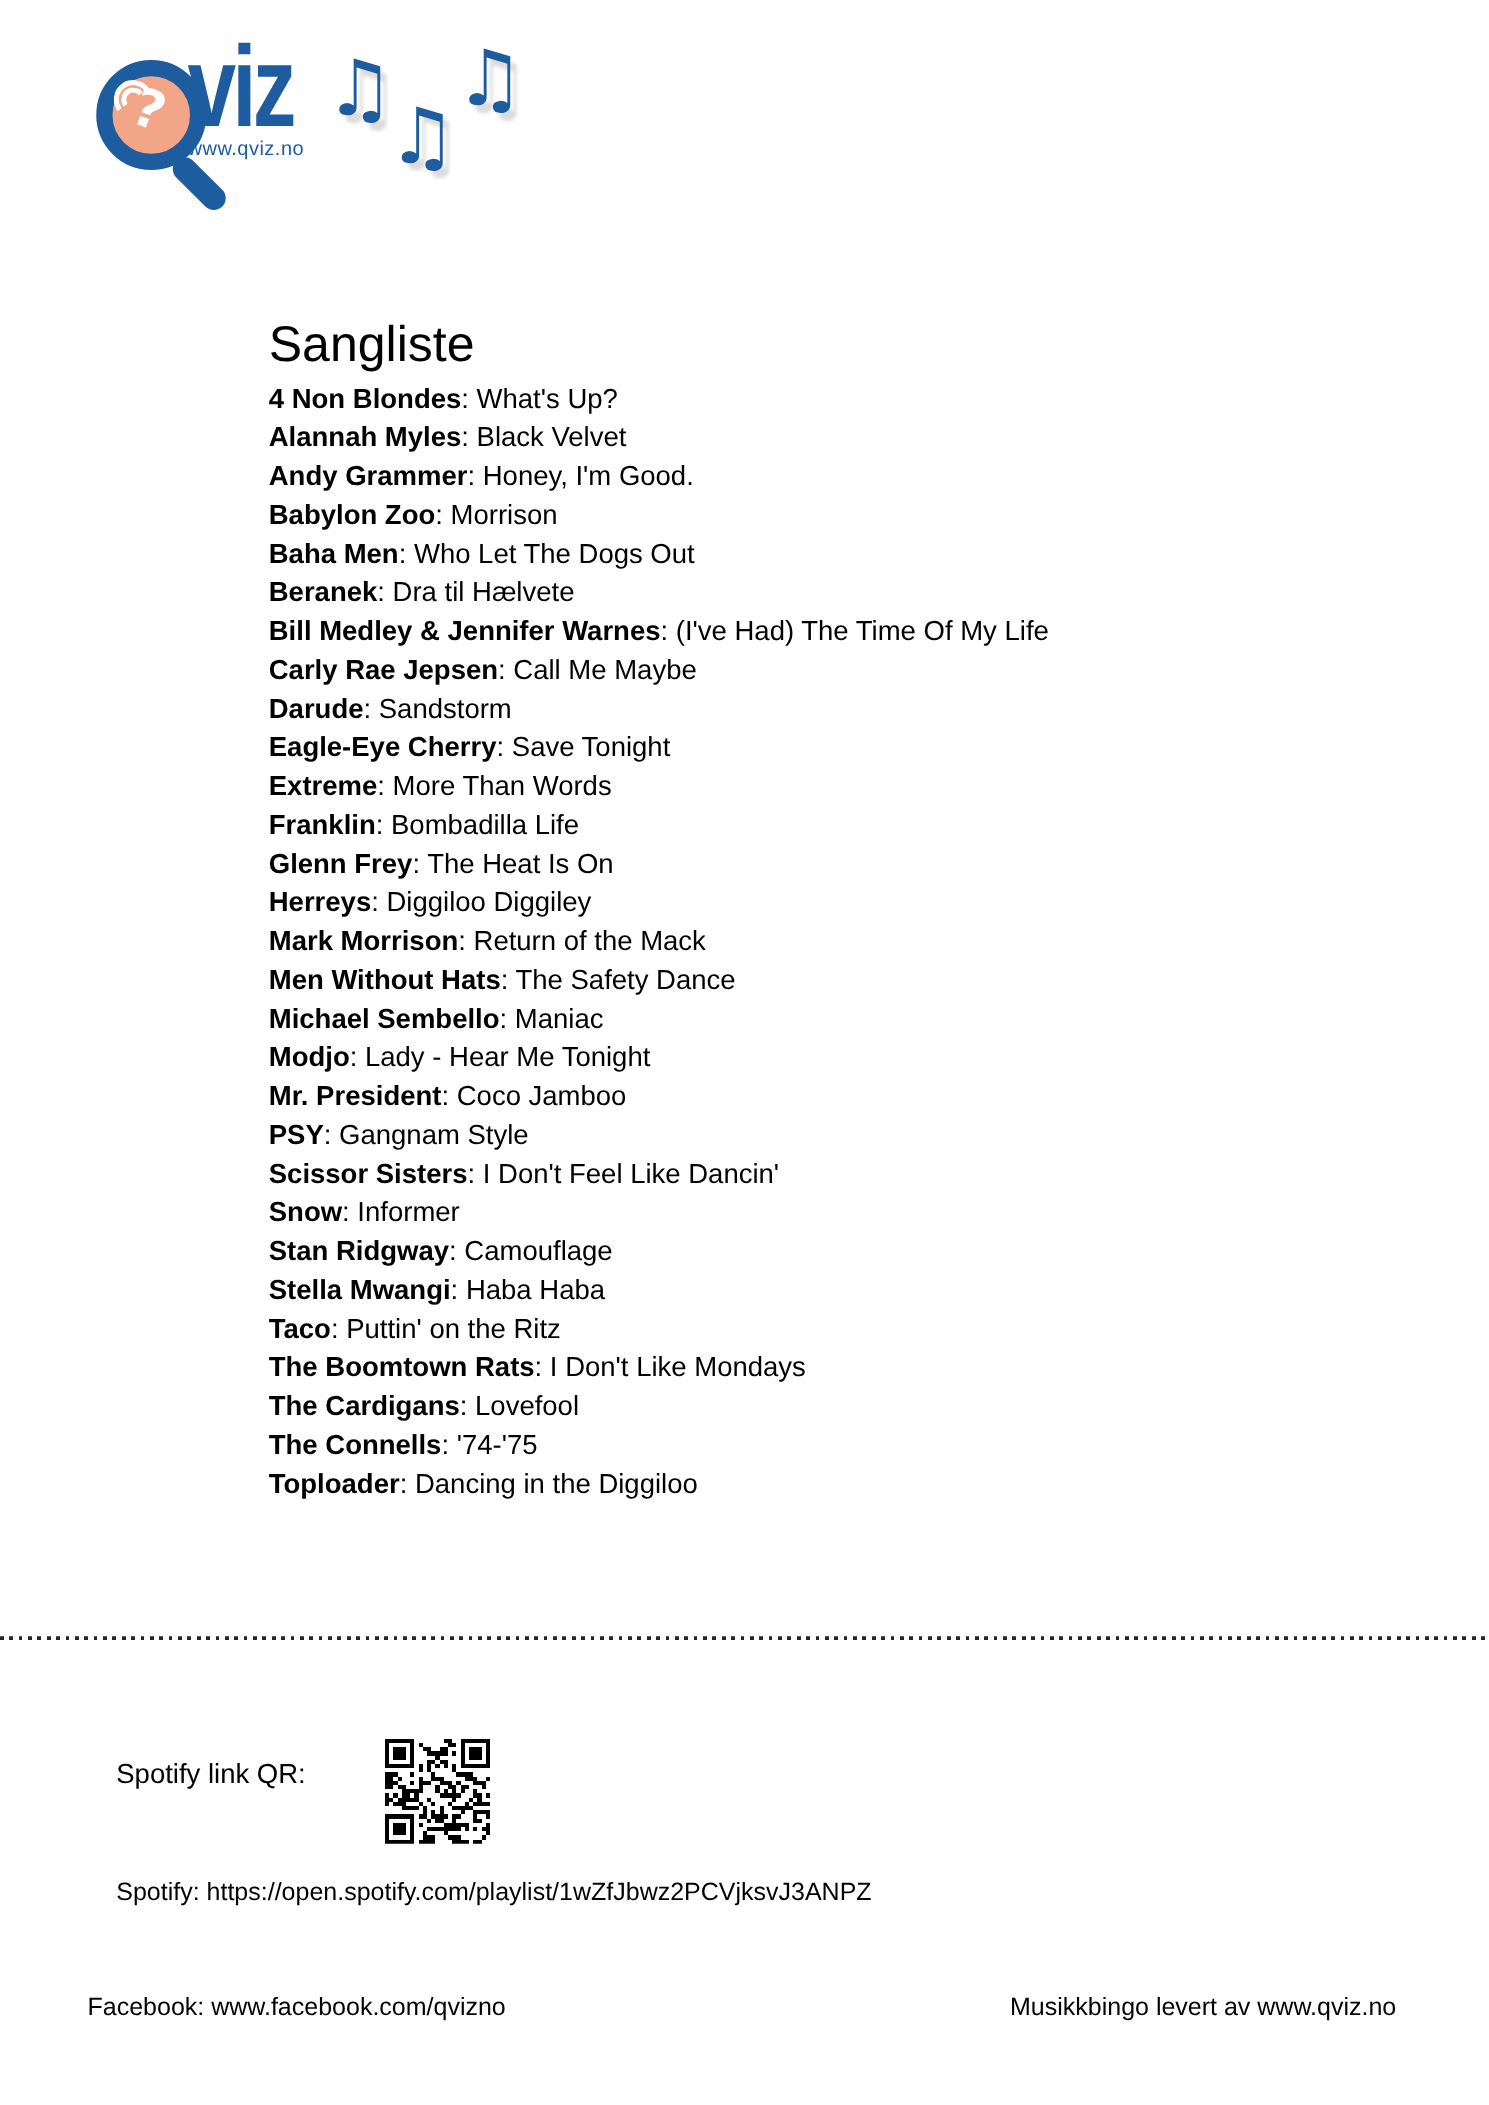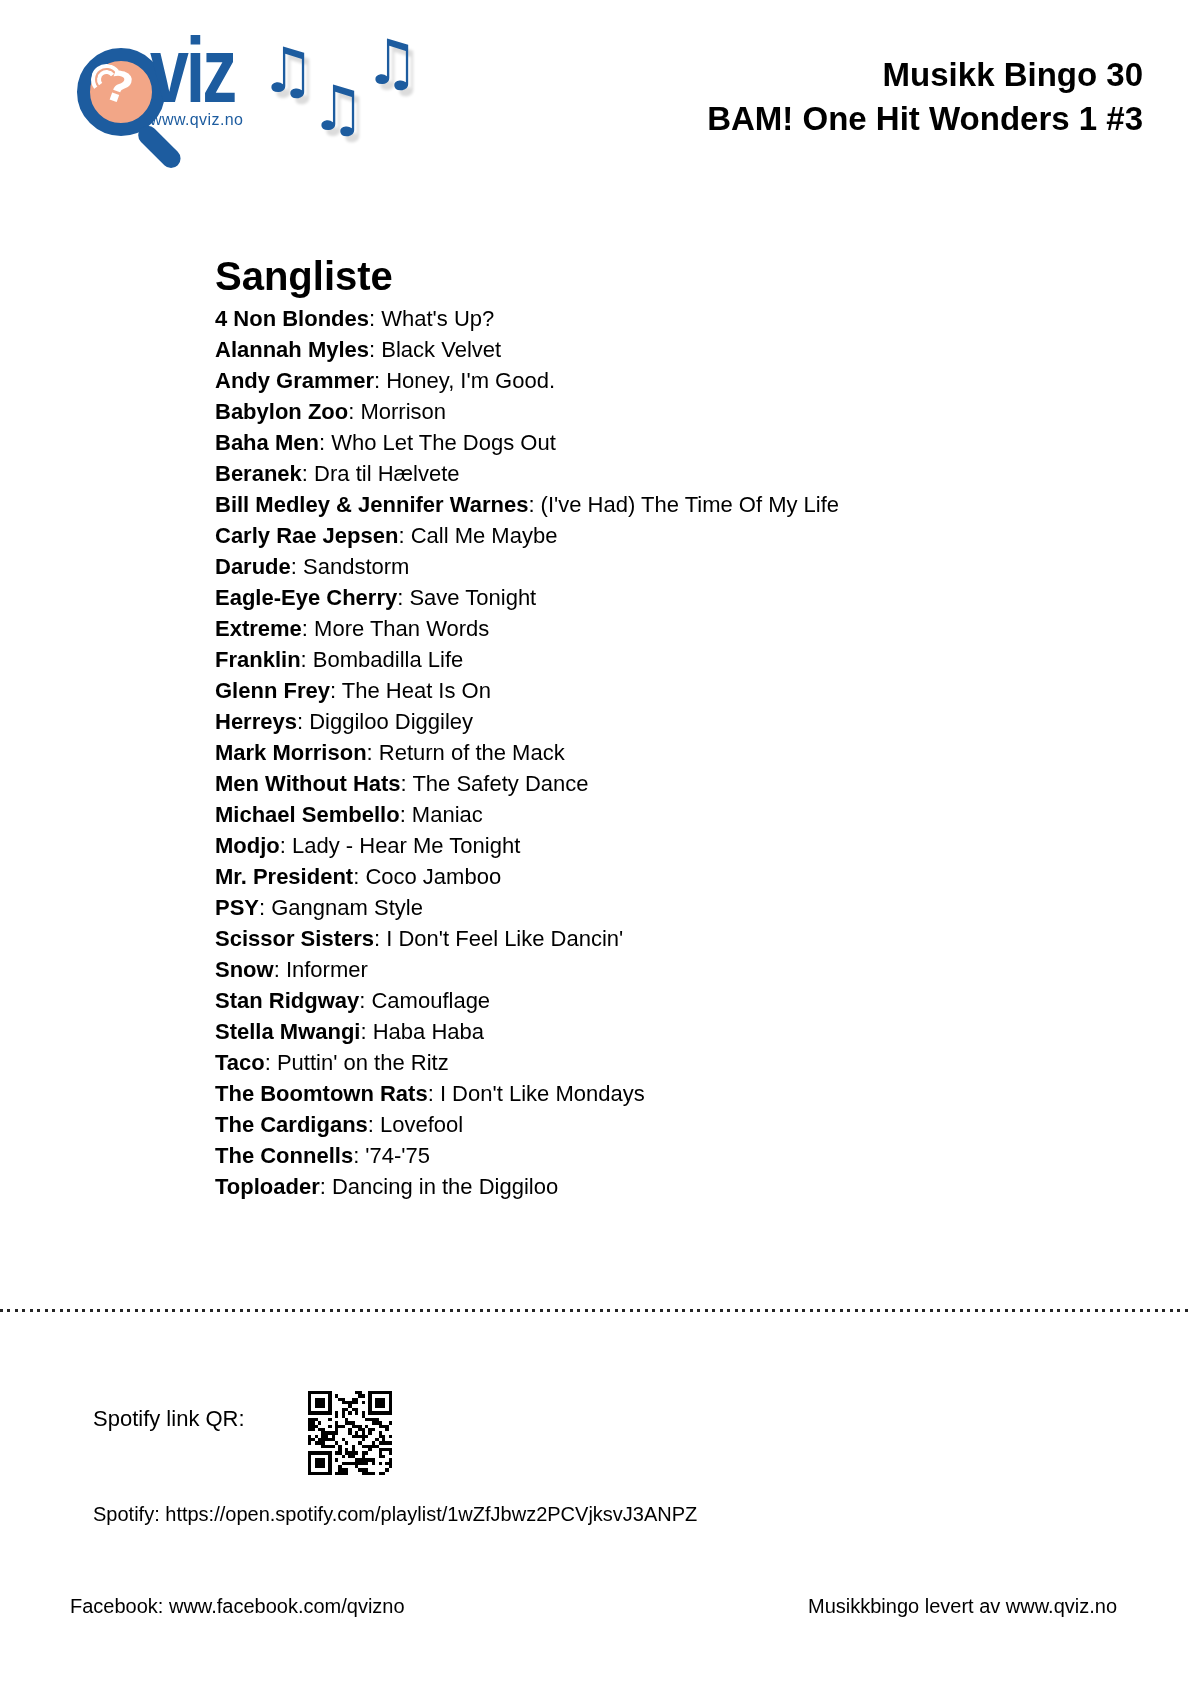--- a/index.html
+++ b/index.html
@@ -23,21 +23,21 @@
             letter-spacing:0.4px;}
   .note{position:absolute;font-family:"DejaVu Sans",sans-serif;color:var(--brand-blue);
         font-size:62px;line-height:1;text-shadow:5px 6px 3px var(--note-shadow);}
   .note-1{left:260px;top:40px;}
   .note-2{left:364px;top:32px;}
   .note-3{left:310px;top:78px;}
   .titles{position:absolute;right:48px;top:53px;text-align:right;font-weight:bold;
           font-size:33px;line-height:44px;color:#000;}
 
   
-  .songlist-heading{position:absolute;left:215px;top:254px;margin:0;font-size:40px;font-weight:bold;color:#000;}
+  .songlist-heading{position:absolute;left:215px;top:254px;margin:0;font-size:40px;font-weight:normal;color:#000;}
   .song-list{position:absolute;left:215px;top:303px;font-size:22px;line-height:31px;color:#000;}
   .song-row .artist{font-weight:bold;text-align:center;}
 
   
   .cut-line{position:absolute;left:0;top:1309px;width:1191px;height:3px;
             background:repeating-linear-gradient(to right,#252525 0 3px,transparent 3px 7.5px);}
 
   
   .qr-label{position:absolute;left:93px;top:1406px;font-size:22px;color:#000000;}
   .qr{position:absolute;left:308px;top:1391px;width:84px;height:84px;background:#fff;}
@@ -58,24 +58,20 @@
     <span class="q-mark">?</span>
   </div>
   <div class="logo-handle"></div>
   <div class="logo-viz">viz</div>
   <div class="logo-url">www.qviz.no</div>
 
   <span class="note note-1">♫</span>
   <span class="note note-2">♫</span>
   <span class="note note-3">♫</span>
 
-  <div class="titles">
-    <div>Musikk Bingo 30</div>
-    <div>BAM! One Hit Wonders 1 #3</div>
-  </div>
 
   <h1 class="songlist-heading">Sangliste</h1>
   <div class="song-list" id="song-list">
       <div class="song-row"><span class="artist">4 Non Blondes</span><span class="title">: What's Up?</span></div>
       <div class="song-row"><span class="artist">Alannah Myles</span><span class="title">: Black Velvet</span></div>
       <div class="song-row"><span class="artist">Andy Grammer</span><span class="title">: Honey, I'm Good.</span></div>
       <div class="song-row"><span class="artist">Babylon Zoo</span><span class="title">: Morrison</span></div>
       <div class="song-row"><span class="artist">Baha Men</span><span class="title">: Who Let The Dogs Out</span></div>
       <div class="song-row"><span class="artist">Beranek</span><span class="title">: Dra til Hælvete</span></div>
       <div class="song-row"><span class="artist">Bill Medley &amp; Jennifer Warnes</span><span class="title">: (I've Had) The Time Of My Life</span></div>

